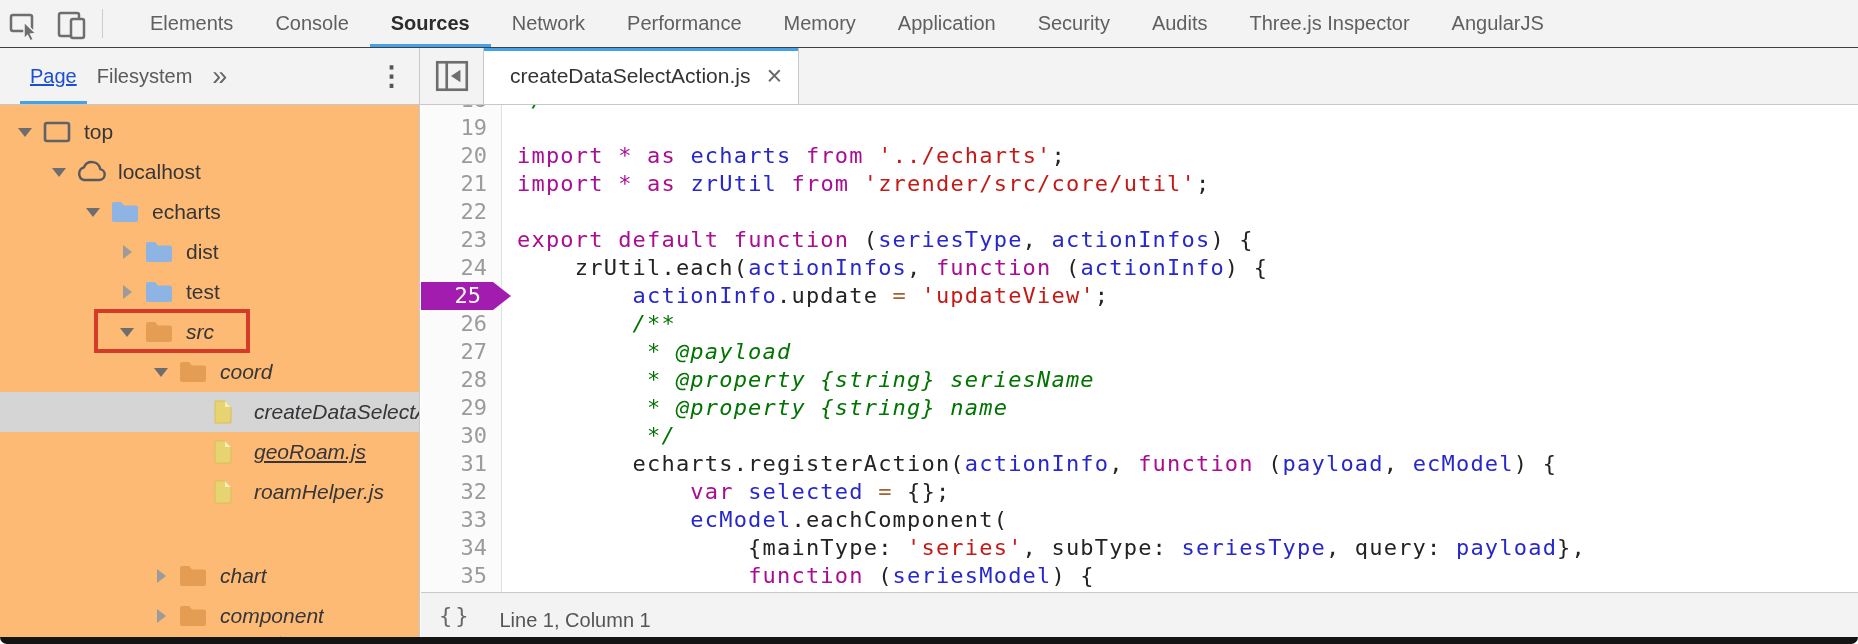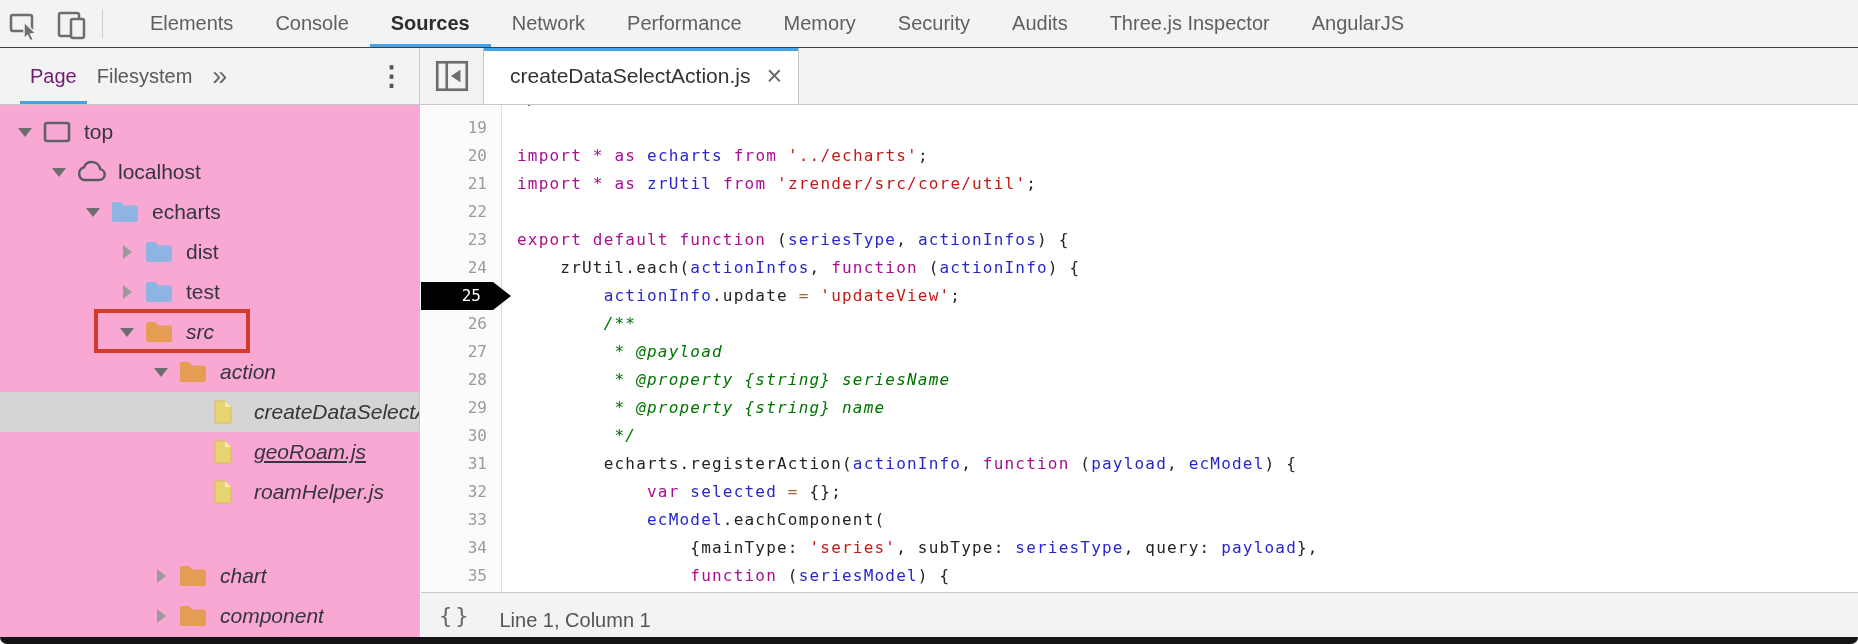--- a/index.html
+++ b/index.html
@@ -16,52 +16,52 @@
   .main-tab{padding:0 21px;display:flex;align-items:center;font-size:20px;color:#5f5f5f;white-space:nowrap;}
   .main-tab.active{color:#2c2c2c;font-weight:bold;box-shadow:inset 0 -3px 0 #45a2e8;}
 
   
   .subbar{position:absolute;top:48px;left:0;right:0;height:56px;background:#f3f3f3;
     border-bottom:1px solid #c8c8c8;}
   .navhead{position:absolute;left:0;top:0;bottom:0;width:420px;display:flex;align-items:stretch;
     border-right:1px solid #c8c8c8;box-sizing:border-box;}
   .nav-tab{font-size:20px;color:#5a5a5a;padding:0 10px;display:flex;align-items:center;}
   .nav-tab:first-child{margin-left:20px;}
-  .nav-tab.active{color:#701a75;box-shadow:inset 0 -3px 0 #45a2e8;}
+  .nav-tab.active{color:#1d4ed8;box-shadow:inset 0 -3px 0 #45a2e8;text-decoration:underline;}
   .more-chev{font-size:27px;color:#666;display:flex;align-items:center;padding:0 10px;}
   .kebab{margin-left:auto;margin-right:14px;font-size:27px;color:#555;display:flex;align-items:center;font-weight:bold;}
   .tabstrip{position:absolute;left:421px;right:0;top:0;bottom:0;display:flex;align-items:stretch;}
   .dock-btn{width:62px;display:flex;align-items:center;justify-content:center;flex:none;}
   .file-tab{display:flex;align-items:center;background:#fff;border-left:1px solid #c8c8c8;
     border-right:1px solid #c8c8c8;box-shadow:inset 0 3px 0 #45a2e8;padding:0 16px 0 26px;
     font-size:21px;color:#333;}
   .tab-close{font-size:27px;color:#6a6a6a;margin-left:16px;line-height:1;}
 
   
-  .sidebar{position:absolute;left:0;top:105px;width:420px;bottom:7px;background:#f9a8d4;
+  .sidebar{position:absolute;left:0;top:105px;width:420px;bottom:7px;background:#fdba74;
     border-right:1px solid #c8c8c8;box-sizing:border-box;overflow:hidden;}
   .tree{position:absolute;left:0;right:0;top:7px;}
   .trow{height:40px;display:flex;align-items:center;font-size:21px;color:#35353a;white-space:nowrap;overflow:hidden;}
   .trow.selected{background:#d5d5d5;}
   .expbox{width:22px;flex:none;display:flex;justify-content:center;align-items:center;}
   .exp-open{width:0;height:0;border-left:7px solid transparent;border-right:7px solid transparent;border-top:9px solid #6d6d6d;}
   .exp-closed{width:0;height:0;border-top:7px solid transparent;border-bottom:7px solid transparent;border-left:9px solid #9b9b9b;}
   .ticon{width:32px;height:28px;margin:0 10px 0 6px;flex:none;display:flex;align-items:center;}
   .tlabel{overflow:hidden;}
   .italic{font-style:italic;}
   .hlbox{position:absolute;left:94px;top:204px;width:156px;height:44px;border:4px solid #d43b28;box-sizing:border-box;z-index:3;}
 
   
   .editor{position:absolute;left:421px;top:105px;right:0;height:487px;background:#fff;overflow:hidden;
-    font-family:"DejaVu Sans Mono",monospace;font-size:16px;letter-spacing:1.2px;}
+    font-family:"DejaVu Sans Mono",monospace;font-size:22px;letter-spacing:1.2px;}
   .gutterbg{position:absolute;left:0;top:0;bottom:0;width:80px;background:#fbfbfb;border-right:1px solid #e0e0e0;}
   .codelines{position:relative;margin-top:-19px;}
   .cline{display:flex;height:28px;line-height:28px;}
   .ln{flex:none;width:80px;color:#9b9b9b;text-align:right;padding-right:14px;box-sizing:border-box;letter-spacing:0;}
-  .ln.bp{width:90px;margin-right:-10px;padding-right:30px;background:#000000;color:#fff;
+  .ln.bp{width:90px;margin-right:-10px;padding-right:30px;background:#a21caf;color:#fff;
     clip-path:polygon(0 0,80% 0,100% 50%,80% 100%,0 100%);}
   .lc{padding-left:16px;white-space:pre;color:#232323;}
   .tk-k{color:#aa0d91;}
   .tk-v{color:#2727cc;}
   .tk-s{color:#c41a16;}
   .tk-c{color:#007400;font-style:italic;}
   .tk-o{color:#a8602c;}
   .tk-p{color:#232323;}
 
   
@@ -91,20 +91,21 @@
     </svg>
   </div>
   <div class="vsep"></div>
   <div class="main-tabs">
       <div class="main-tab">Elements</div>
       <div class="main-tab">Console</div>
       <div class="main-tab active">Sources</div>
       <div class="main-tab">Network</div>
       <div class="main-tab">Performance</div>
       <div class="main-tab">Memory</div>
+      <div class="main-tab">Application</div>
       <div class="main-tab">Security</div>
       <div class="main-tab">Audits</div>
       <div class="main-tab">Three.js Inspector</div>
       <div class="main-tab">AngularJS</div>
     </div>
 </div>
 
 <div class="subbar">
   <div class="navhead">
     <span class="nav-tabs-host" style="display:flex;align-items:stretch;">
@@ -199,21 +200,21 @@
       </div>
       <div class="trow" style="padding-left: 150px;">
         <span class="expbox">
           <span class="exp-open"></span>
         </span>
         <span class="ticon">
           <svg width="30" height="24" viewBox="0 0 30 24">
             <path d="M2 4 a2 2 0 0 1 2 -2 h7 l3 3.5 h12 a2 2 0 0 1 2 2 V20 a2 2 0 0 1 -2 2 H4 a2 2 0 0 1 -2 -2 Z" fill="#e59d54"></path>
           </svg>
         </span>
-        <span class="tlabel italic">action</span>
+        <span class="tlabel italic">coord</span>
       </div>
       <div class="trow selected" style="padding-left: 184px;">
         <span class="expbox"></span>
         <span class="ticon">
           <svg width="22" height="26" viewBox="0 0 22 26">
             <path d="M3 2 h10 l6 6 v16 H3 Z" fill="#e8d372" stroke="#d8be55" stroke-width="1"></path>
             <path d="M13 2 l6 6 h-6 Z" fill="#f7edbb"></path>
           </svg>
         </span>
         <span class="tlabel italic">createDataSelectAction.js</span>

